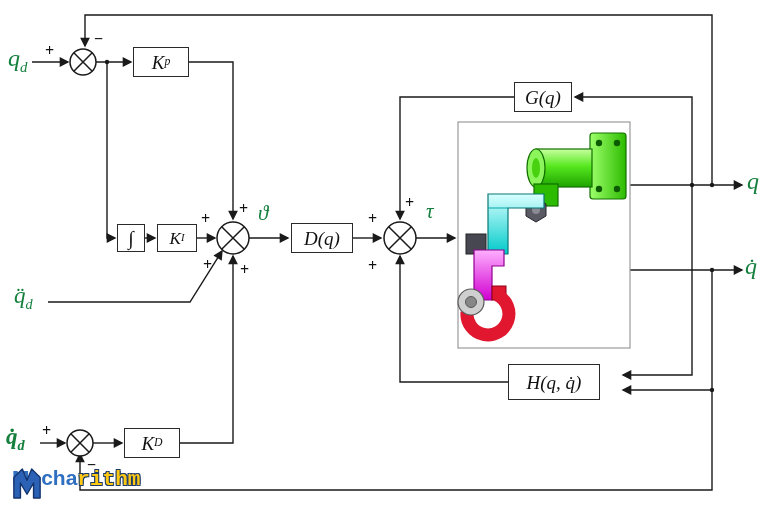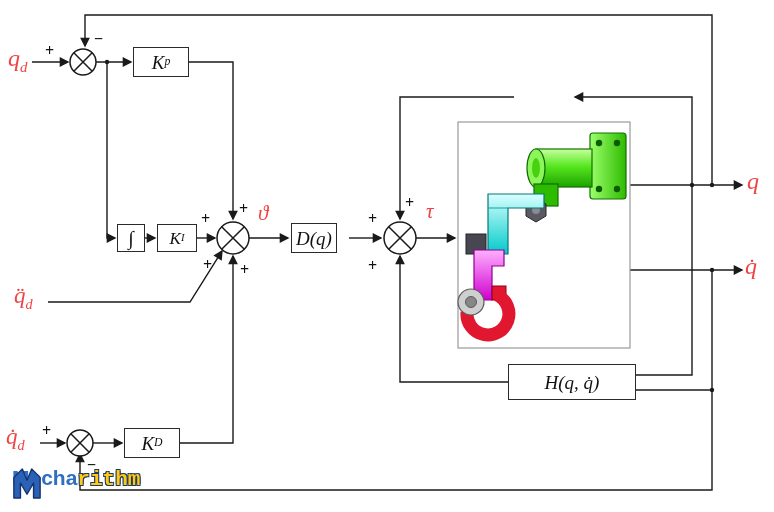--- a/index.html
+++ b/index.html
@@ -3,21 +3,21 @@
 <meta charset="utf-8">
 <style>
   html,body{margin:0;padding:0;background:#fff;}
   #stage{position:relative;width:774px;height:512px;background:#ffffff;overflow:hidden;
          font-family:"Liberation Serif","DejaVu Serif",serif;}
   svg{position:absolute;left:0;top:0;}
   .blk{position:absolute;box-sizing:border-box;border:1.5px solid #2a2a2a;background:#fff;
        display:flex;align-items:center;justify-content:center;
        font-style:italic;font-size:19px;color:#111;line-height:1;}
   .blk sub{font-size:0.62em;font-style:italic;}
-  .lbl{position:absolute;font-style:italic;color:#ef4444;line-height:1;}
+  .lbl{position:absolute;font-style:italic;color:#15803d;line-height:1;}
   .lbl sub{font-size:0.62em;}
   .sgn{position:absolute;font-size:16px;font-weight:600;color:#111;line-height:1;
        font-family:"Liberation Serif","DejaVu Serif",serif;}
   #logo{position:absolute;left:12px;top:466px;display:flex;align-items:center;gap:4px;
         font-family:"Liberation Sans","DejaVu Sans",sans-serif;font-weight:bold;font-size:21px;}
   #logo .p1{color:#2f6fc1;}
   #logo .p2{color:#ffc913;text-shadow:-1px -1px 0 #1d3a66,1px -1px 0 #1d3a66,-1px 1px 0 #1d3a66,1px 1px 0 #1d3a66;font-family:Liberation Mono, monospace;}
 </style>
 </head>
 <body>
@@ -143,34 +143,37 @@
     <span>∫</span>
   </div>
   <div class="blk" style="left:157px;top:224px;width:40px;height:28px;font-size:17px;">
     <span>K</span>
       <sub>I</sub>
   </div>
   <div class="blk" style="left:124px;top:428px;width:56px;height:30px;">
     <span>K</span>
       <sub>D</sub>
   </div>
-  <div class="blk" style="left:291px;top:223px;width:46px;height:30px;">
+  <div class="blk" style="left:291px;top:223px;width:62px;height:30px;">
     <span>D(q)</span>
   </div>
-  <div class="blk" style="left:508px;top:364px;width:128px;height:36px;">
+  <div class="blk" style="left:514px;top:82px;width:58px;height:30px;">
+    <span>G(q)</span>
+  </div>
+  <div class="blk" style="left:508px;top:364px;width:92px;height:36px;">
     <span>H(q, q̇)</span>
   </div>
 
   <div class="lbl" style="left:8px;top:46px;font-size:24px;">
     <span>q</span><sub>d</sub>
   </div>
   <div class="lbl" style="left:14px;top:284px;font-size:23px;">
     <span>q̈</span><sub>d</sub>
   </div>
-  <div class="lbl" style="left:6px;top:425px;font-size:23px;">
+  <div class="lbl" style="left:6px;top:425px;font-size:23px;font-weight:bold;">
     <span>q̇</span><sub>d</sub>
   </div>
   <div class="lbl" style="left:258px;top:203px;font-size:21px;">
     <span>ϑ</span>
   </div>
   <div class="lbl" style="left:426px;top:201px;font-size:21px;">
     <span>τ</span>
   </div>
   <div class="lbl" style="left:747px;top:169px;font-size:24px;">
     <span>q</span>

